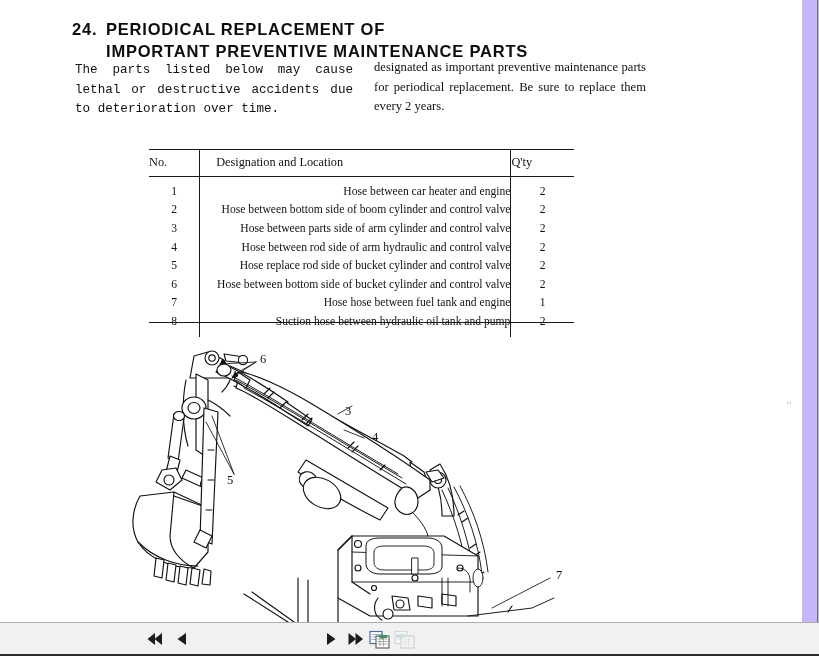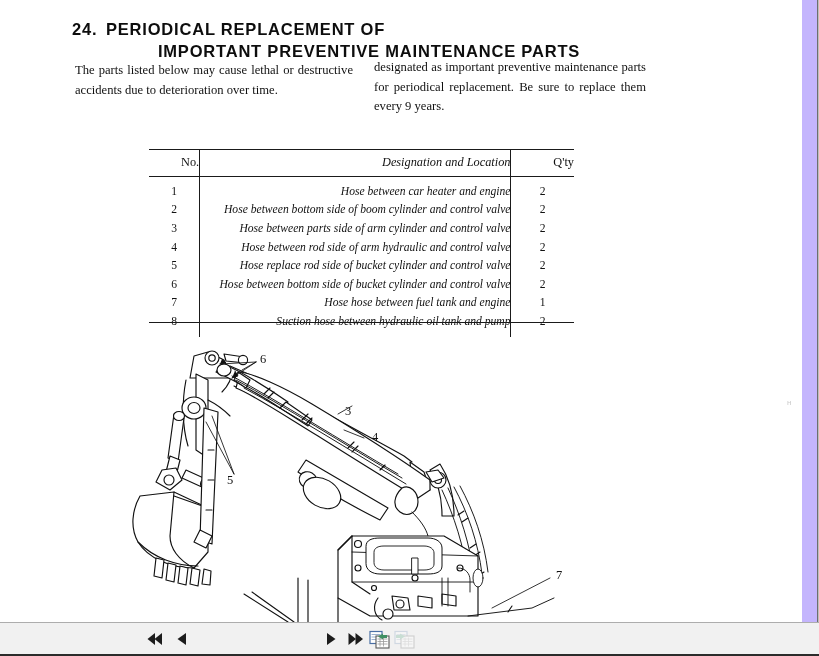--- a/index.html
+++ b/index.html
@@ -63,33 +63,32 @@
     color: #0d0d0d;
     line-height: 22px;
   }
   .heading .num {
     display: inline-block;
     width: 34px;
   }
   .heading .l2 {
     display: block;
     margin-left: 34px;
-    text-align: center;
   }
 
   
   .intro {
     position: absolute;
     font-size: 12.6px;
     line-height: 19.5px;
     color: #111;
     text-align: justify;
     text-justify: inter-word;
   }
-  #intro-left  { left: 63px;  top: 61px; width: 278px; }
+  #intro-left  { left: 63px;  top: 61px; width: 278px; font-family: Liberation Mono, monospace; }
   #intro-right { left: 362px; top: 58px; width: 272px; }
   .intro p { margin: 0; }
 
   
   #parts-table {
     position: absolute;
     left: 137px;
     top: 149px;
     width: 425px;
   }
@@ -98,40 +97,39 @@
     width: 425px;
     font-size: 11.6px;
     color: #111;
   }
   table.parts thead th {
     font-weight: normal;
     font-size: 12.3px;
     padding: 5px 0 6px 0;
     border-top: 1.6px solid #1a1a1a;
     border-bottom: 1.3px solid #1a1a1a;
-    text-align: right;
+    text-align: left;
     vertical-align: middle;
   }
   table.parts tbody td {
     padding: 1px 0 1px 0;
     height: 16.6px;
     vertical-align: middle;
   }
   table.parts tbody tr:first-child td { padding-top: 6px; }
   table.parts tbody tr:last-child  td { padding-bottom: 7px; }
 
   .col-no   { width: 52px;  text-align: center; }
   .col-desc { width: 308px; text-align: right; padding-left: 16px !important; }
   .col-qty  { width: 65px;  text-align: center; }
 
   
   th.col-desc, td.col-desc {
     border-left: 1.3px solid #1a1a1a;
     border-right: 1.3px solid #1a1a1a;
-    font-style: italic;
   }
   #table-bottom-rule {
     position: absolute;
     left: 137px;
     width: 425px;
     height: 0;
     border-top: 1.6px solid #1a1a1a;
   }
 
   
@@ -204,21 +202,21 @@
     <div class="heading">
       <span class="num">24.</span><span>PERIODICAL REPLACEMENT OF</span>
       <span class="l2">IMPORTANT PREVENTIVE MAINTENANCE PARTS</span>
     </div>
 
     <div class="intro" id="intro-left">
       <p>The parts listed below may cause lethal or destructive accidents due to deterioration over time.</p>
     </div>
 
     <div class="intro" id="intro-right">
-      <p>designated as important preventive maintenance parts for periodical replacement.  Be sure to replace them every 9 years.</p>
+      <p>designated as important preventive maintenance parts for periodical replacement.  Be sure to replace them every 2 years.</p>
     </div>
 
     <div id="parts-table">
       <table class="parts">
         <thead>
           <tr>
             <th class="col-no">No.</th>
             <th class="col-desc">Designation and Location</th>
             <th class="col-qty">Q'ty</th>
           </tr>

